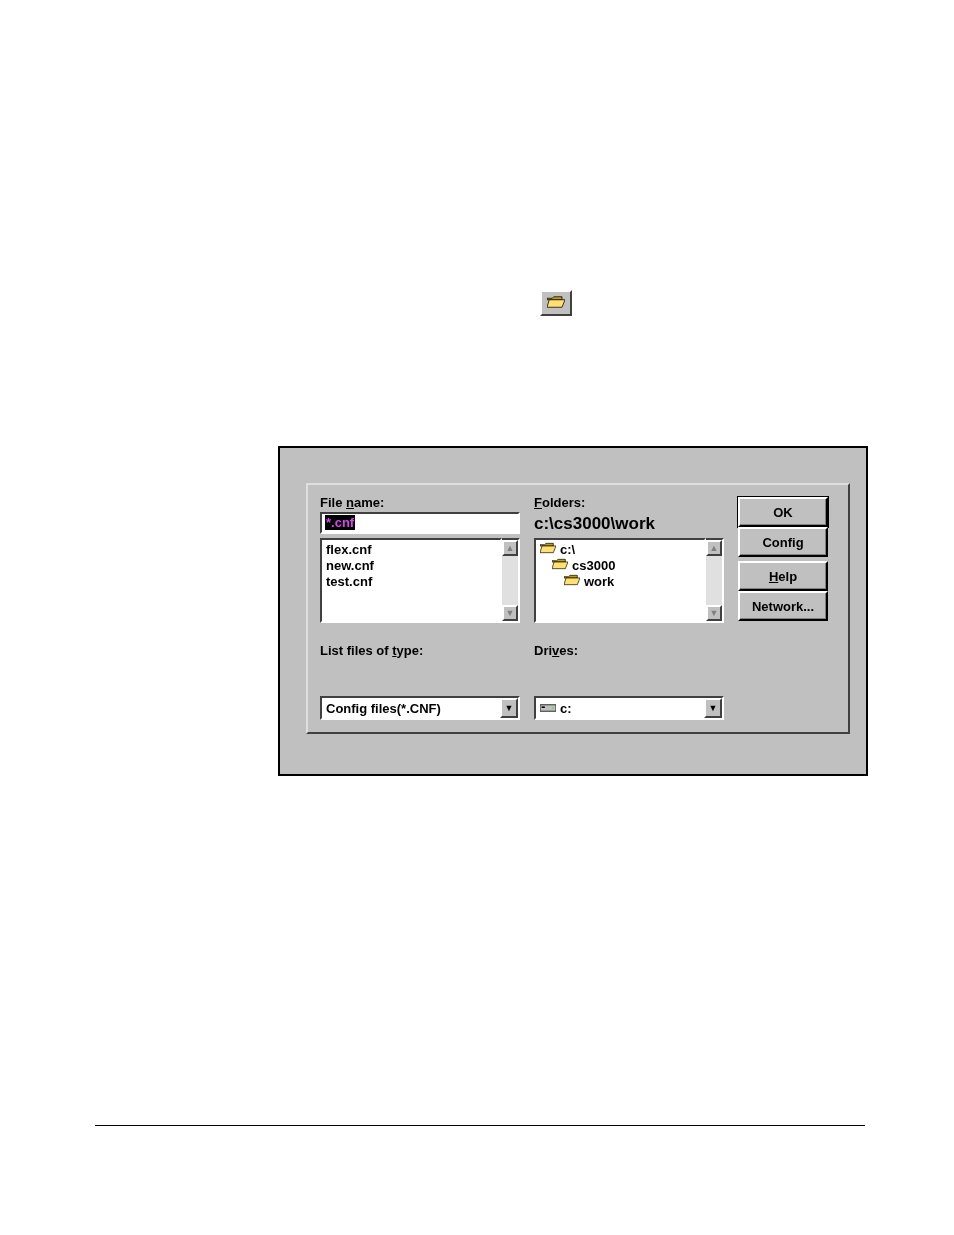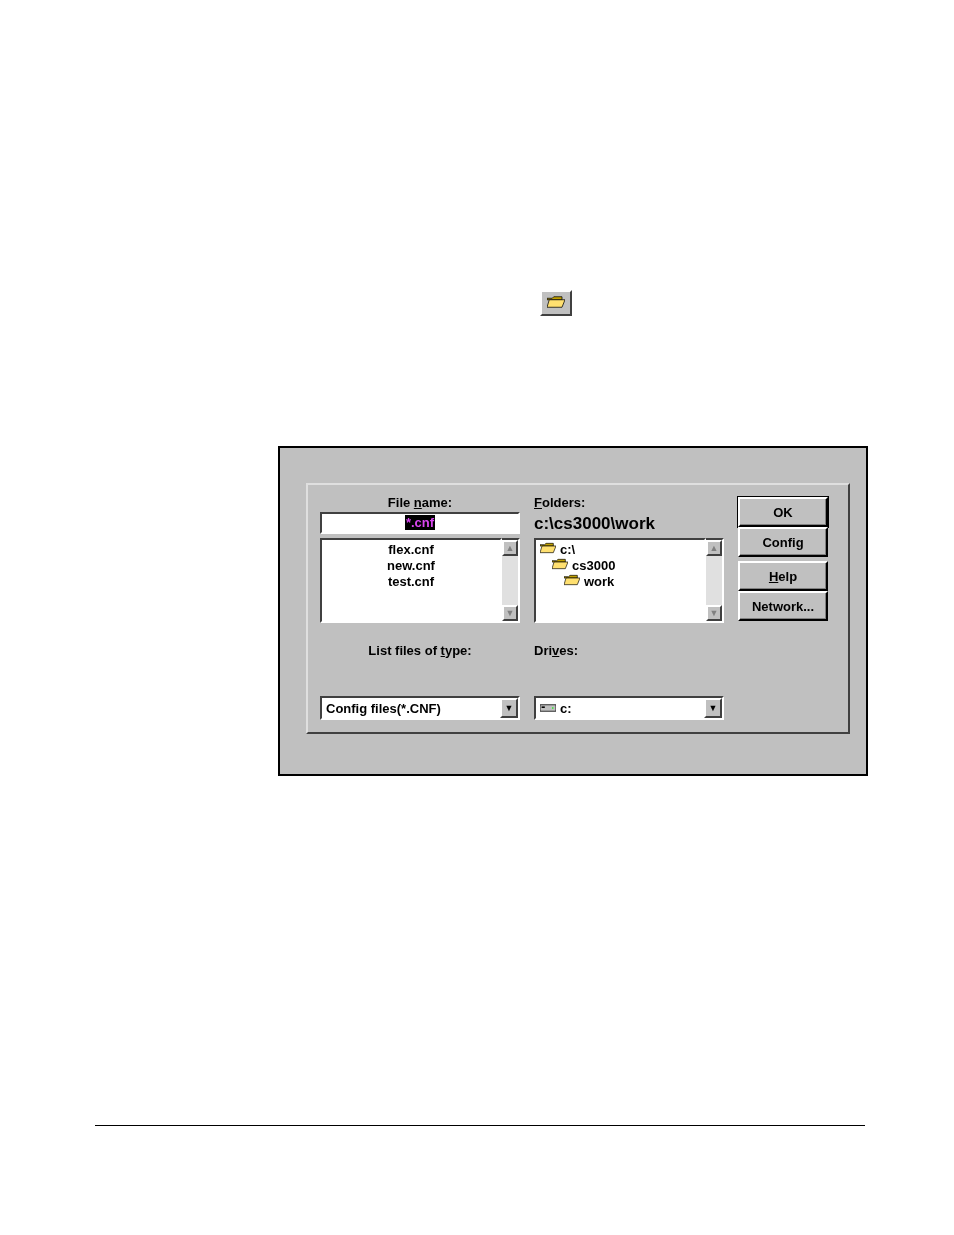--- a/index.html
+++ b/index.html
@@ -97,21 +97,21 @@
     margin-left: 1px;
     font-family: Arial, sans-serif;
   }
 
   .dialog-body {
     padding: 10px 12px 12px 12px;
     display: flex;
     gap: 14px;
   }
   .col { display: flex; flex-direction: column; }
-  .col.left { width: 200px; text-align: center; }
+  .col.left { width: 200px; }
   .col.mid  { width: 190px; }
   .col.right{ width: 90px; padding-top: 2px;}
 
   .label { font-weight: bold; margin-bottom: 2px; font-size: 13px; }
   .underline-letter { text-decoration: underline; }
 
   .sunken {
     background: #fff;
     border-top: 2px solid #404040;
     border-left: 2px solid #404040;

